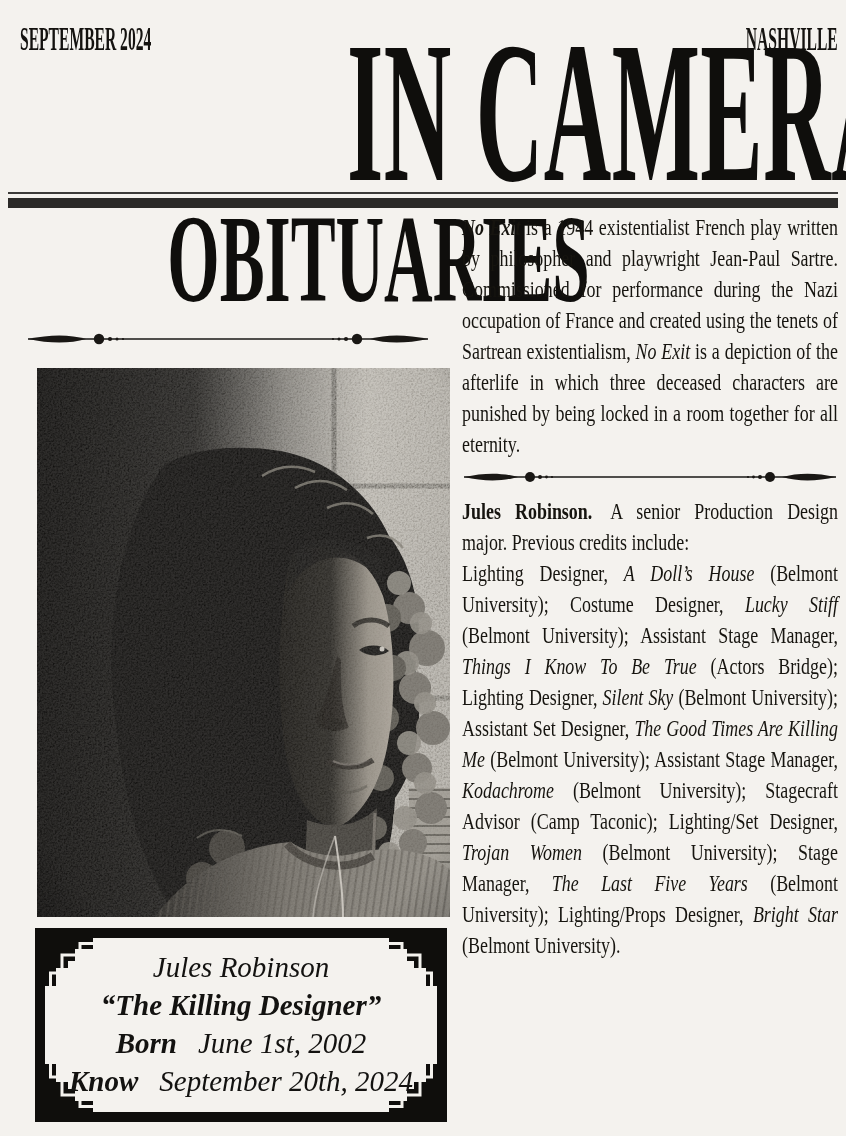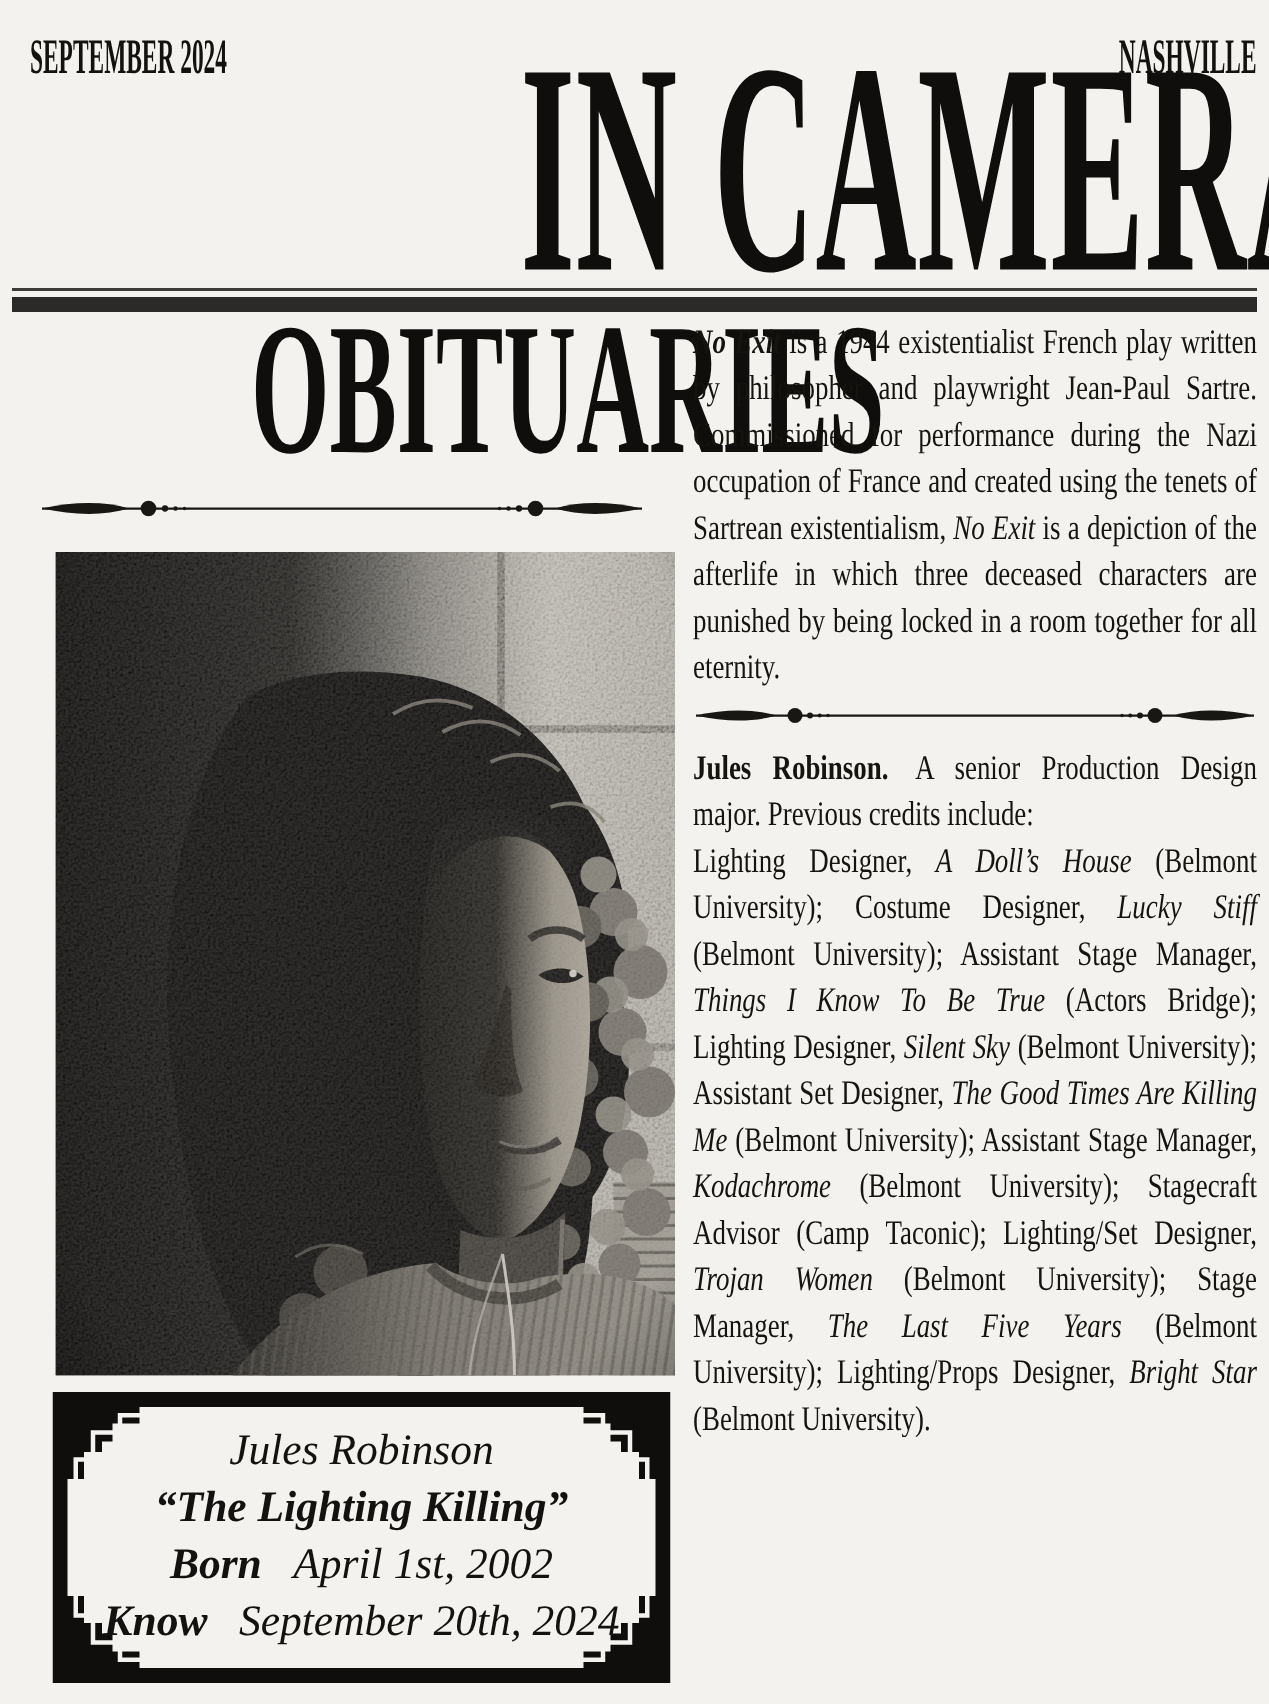--- a/index.html
+++ b/index.html
@@ -227,23 +227,23 @@
         V184 H58 V173 H40 V161 H33 V154 H21 V136 H10 V58 H21 V40 H33 V33 H40 V21 H58 Z"></path>
       <g stroke="#f4f2ee" stroke-width="3" fill="none">
         <path d="M66,15.5 H45 V27 H27 V45 H15.5 V66"></path>
         <path d="M346,15.5 H367 V27 H385 V45 H396.5 V66"></path>
         <path d="M66,178.5 H45 V167 H27 V149 H15.5 V128"></path>
         <path d="M346,178.5 H367 V167 H385 V149 H396.5 V128"></path>
       </g>
     </svg>
     <div class="cap-lines">
       <div class="cap-line">Jules Robinson</div>
-      <div class="cap-line cap-epithet">“The Lighting Killing”</div>
+      <div class="cap-line cap-epithet">“The Killing Designer”</div>
       <div class="cap-line">
-        <span class="cap-label">Born</span><span>April 1st, 2002</span>
+        <span class="cap-label">Born</span><span>June 1st, 2002</span>
       </div>
       <div class="cap-line">
         <span class="cap-label">Know</span><span>September 20th, 2024</span>
       </div>
     </div>
   </div>
 
   <div class="col-right">
     <div class="scalewrap">
       <p class="article"><span class="seg bolditalic">No Exit</span><span class="seg normal"> is a 1944 existentialist French play written by philosopher and playwright Jean-Paul Sartre. Commissioned for performance during the Nazi occupation of France and created using the tenets of Sartrean existentialism, </span><span class="seg italic">No Exit</span><span class="seg normal"> is a depiction of the afterlife in which three deceased characters are punished by being locked in a room together for all eternity.</span></p>

